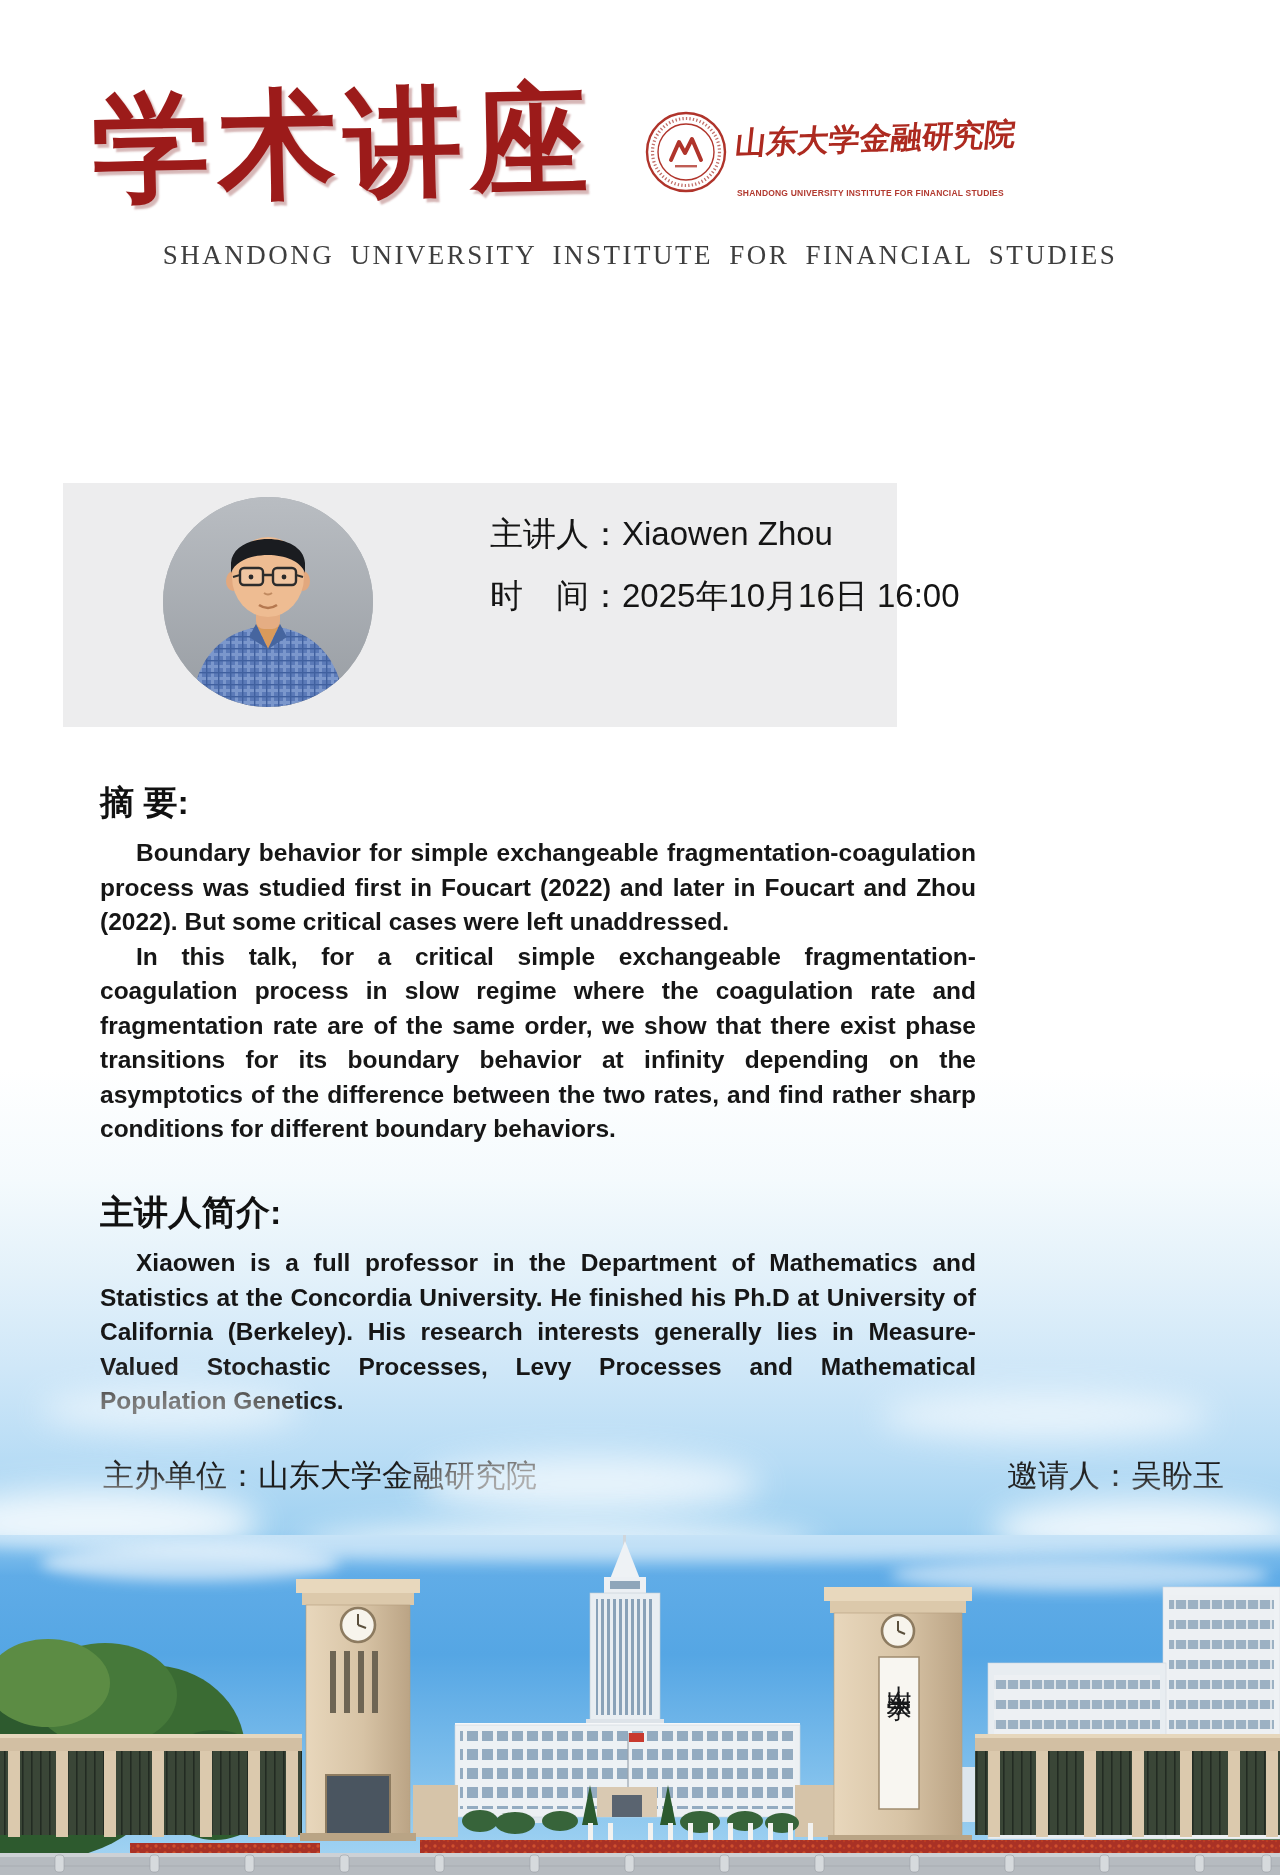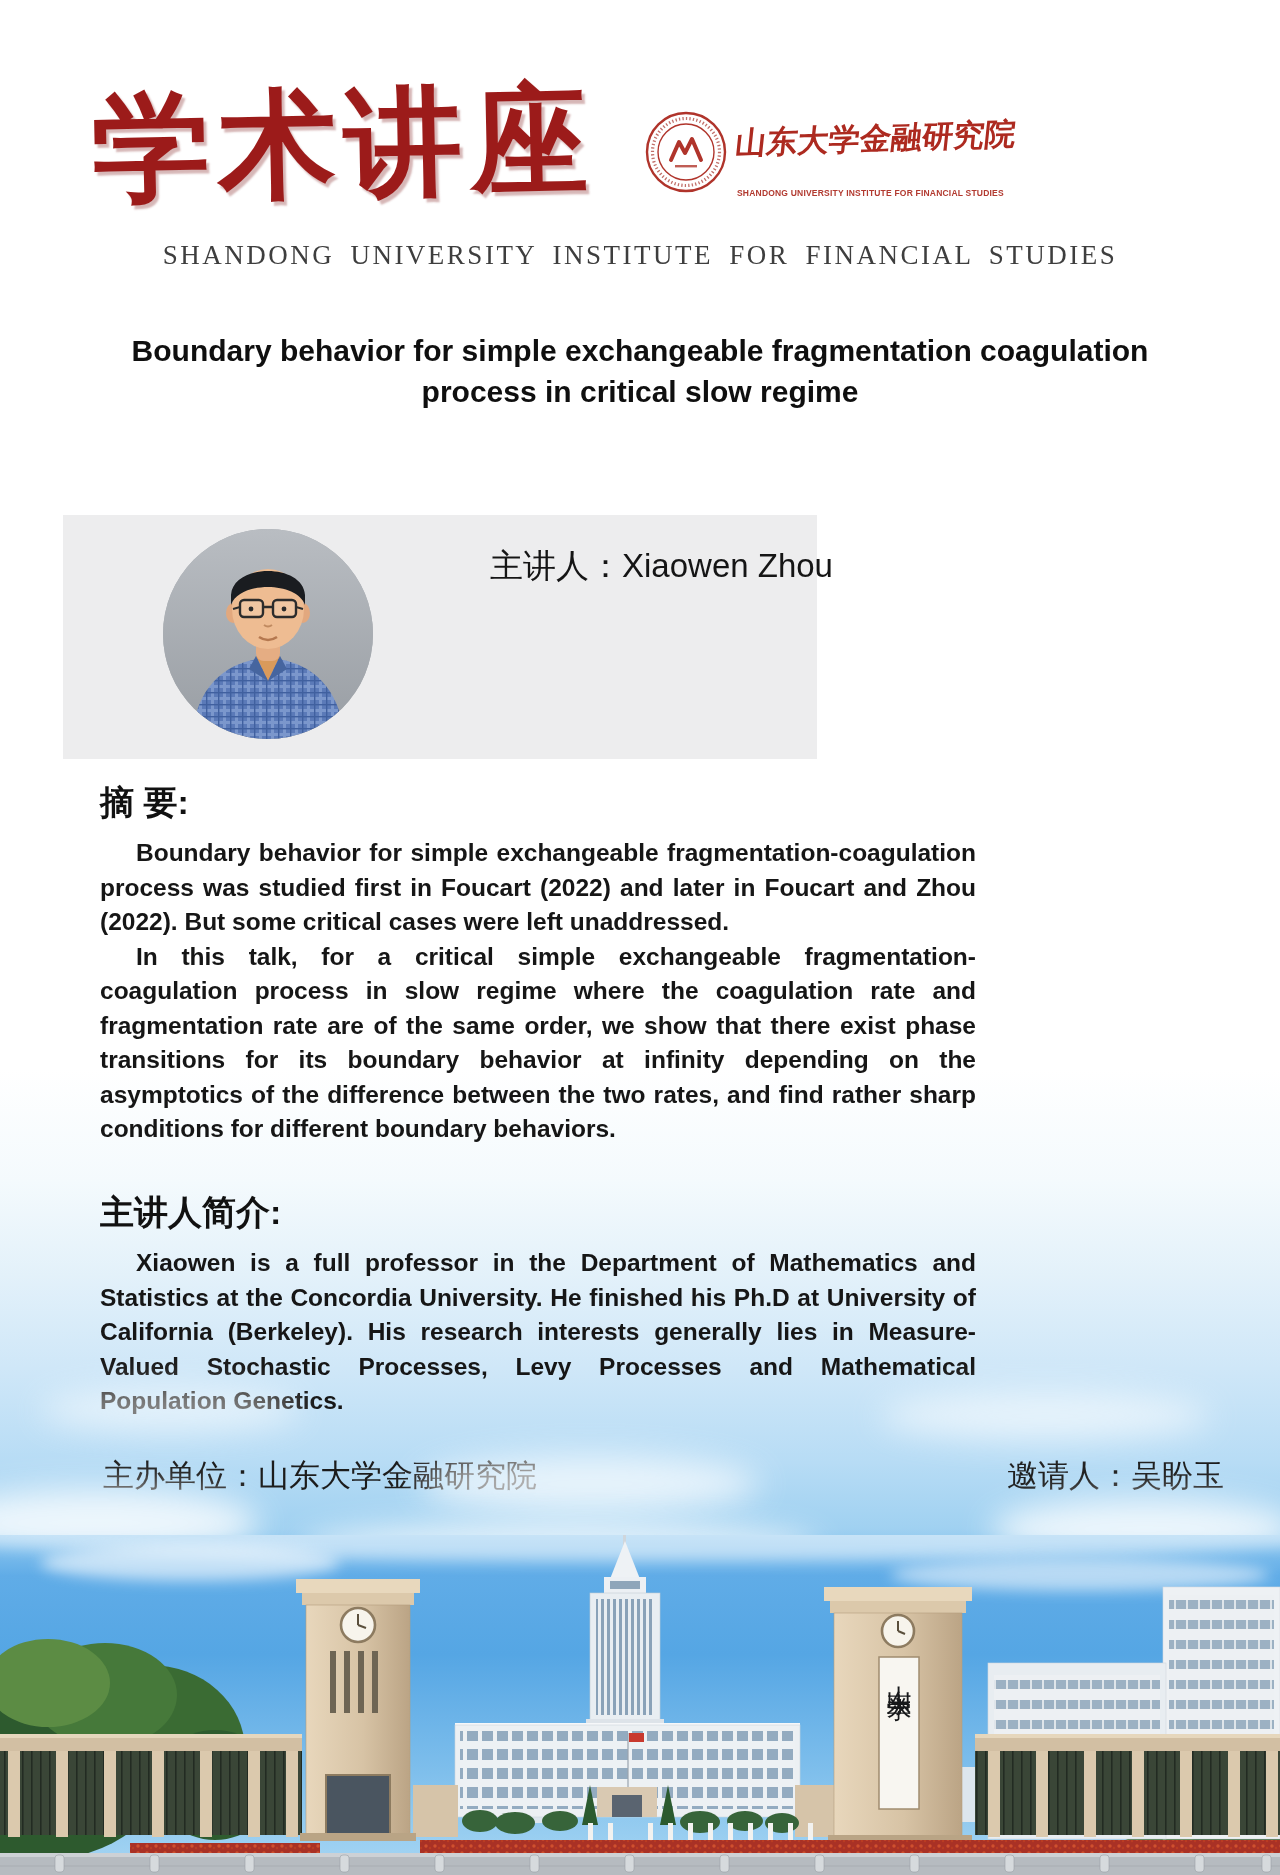--- a/index.html
+++ b/index.html
@@ -39,23 +39,22 @@
     letter-spacing:2.5px; word-spacing:7px; white-space:nowrap;
   }
   
   .talk-title{
     position:absolute; left:0; top:330px; width:1280px; text-align:center;
     font-size:30px; font-weight:bold; line-height:41px; color:#0f0f0f;
   }
   .talk-title div{white-space:nowrap;}
   
   .info-panel{
-    position:absolute; left:63px; top:483px; width:754px; height:244px;
+    position:absolute; left:63px; top:483px; width:834px; height:244px;
     background:#ededee;
-    margin-top:32px;
   }
   .avatar{
     position:absolute; left:100px; top:14px; width:210px; height:210px;
     border-radius:50%; overflow:hidden; background:#a7abb0;
   }
   .info-lines{position:absolute; left:427px; top:20px; width:500px;}
   .info-row{height:62px; font-size:33px; color:#151515; display:flex; align-items:center;}
   .info-row .lab{white-space:pre;}
   
   .content{position:absolute; left:100px; width:876px;}
@@ -103,24 +102,20 @@
       <circle cx="42" cy="42" r="33.5" fill="none" stroke="#c1706a" stroke-width="3.2" stroke-dasharray="1.3,2.2"></circle>
       <path d="M27,50 L35,32 L41,43 L48,29 L57,50" fill="none" stroke="#b0342b" stroke-width="4" stroke-linejoin="round" stroke-linecap="round"></path>
       <rect x="31" y="55" width="22" height="2.4" fill="#b0342b" opacity=".8"></rect>
     </svg>
     <div class="logo-cn">山东大学金融研究院</div>
     <div class="logo-en">SHANDONG UNIVERSITY INSTITUTE FOR FINANCIAL STUDIES</div>
   </div>
 
   <div class="serif-caps">SHANDONG UNIVERSITY INSTITUTE FOR FINANCIAL STUDIES</div>
 
-  <div class="talk-title">
-    <div>Boundary behavior for simple exchangeable fragmentation coagulation</div>
-    <div>process in critical slow regime</div>
-  </div>
 
   <div class="info-panel">
     <div class="avatar">
       <svg width="210" height="210" viewBox="0 0 210 210">
         <defs>
           <linearGradient id="bgG" x1="0" y1="0" x2="0" y2="1">
             <stop offset="0" stop-color="#b9bdc2"></stop>
               <stop offset="1" stop-color="#989da3"></stop>
           </linearGradient>
           <pattern id="plaid" width="12" height="12" patternUnits="userSpaceOnUse">
@@ -150,20 +145,24 @@
         <circle cx="121" cy="80" r="2.4" fill="#2a2a2a"></circle>
         <path d="M101,96 Q105,99 109,96" fill="none" stroke="#c08a60" stroke-width="2"></path>
         <path d="M96,108 Q105,114 114,108" fill="none" stroke="#b5784f" stroke-width="2.6"></path>
       </svg>
     </div>
     <div class="info-lines">
       <div class="info-row">
         <span class="lab">主讲人：</span>
         <span>Xiaowen Zhou</span>
       </div>
+      <div class="info-row">
+        <span class="lab">时　间：</span>
+        <span>2025年10月16日 16:00</span>
+      </div>
     </div>
   </div>
 
   <div class="content abstract" style="position:absolute;">
     <h3 class="sec-head">摘 要:</h3>
     <p>Boundary behavior for simple exchangeable fragmentation-coagulation process was studied first in Foucart (2022) and later in Foucart and Zhou (2022). But some critical cases were left unaddressed.</p>
     <p>In this talk, for a critical simple exchangeable fragmentation-coagulation process in slow regime where the coagulation rate and fragmentation rate are of the same order, we show that there exist phase transitions for its boundary behavior at infinity depending on the asymptotics of the difference between the two rates, and find rather sharp conditions for different boundary behaviors.</p>
   </div>
 
   <div class="content bio" style="position:absolute;">

